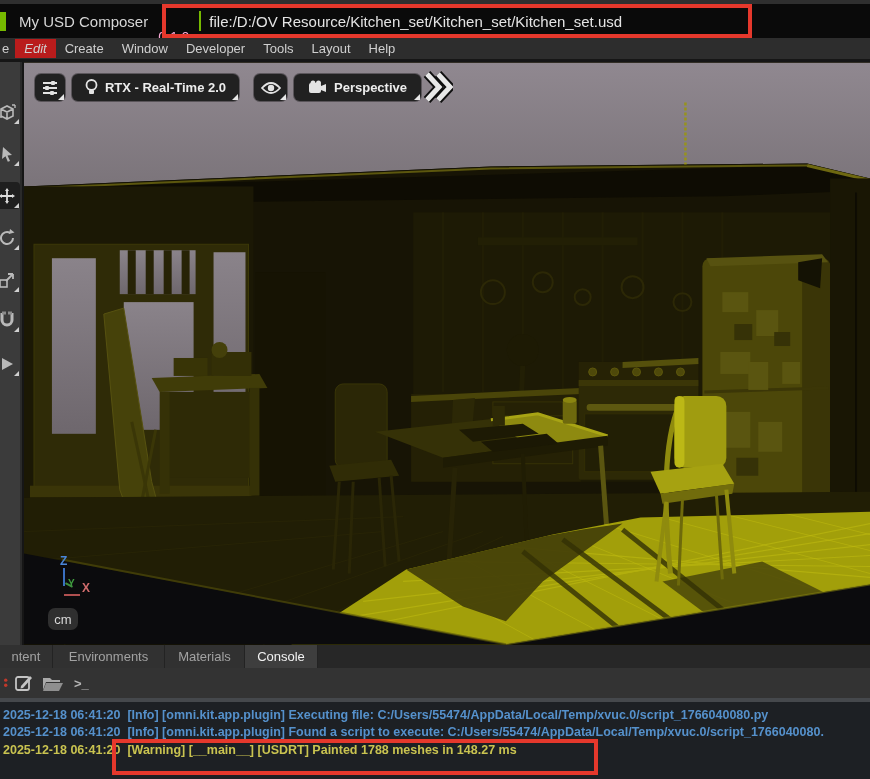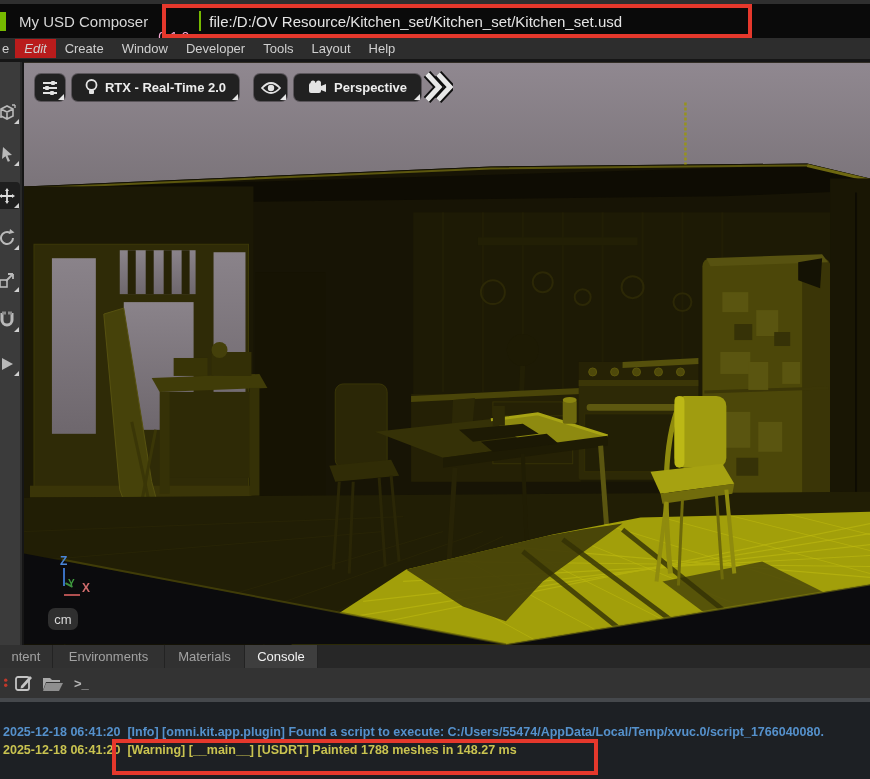--- a/index.html
+++ b/index.html
@@ -441,20 +441,21 @@
         <path d="M1,3 8,3 10,5 18,5 18,7 4,7 1,15Z" fill="#a9a9a9"></path>
         <path d="M4,8 21,8 17,16 1,16Z" fill="#8f8f8f"></path>
       </svg>
     </div>
     <span class="prompt">&gt;_</span>
   </div>
 
   <div class="console-strip"></div>
 
   <div class="console-log">
+    <div class="log-line info" style="top:6px">2025-12-18 06:41:20  [Info] [omni.kit.app.plugin] Executing file: C:/Users/55474/AppData/Local/Temp/xvuc.0/script_1766040080.py</div>
     <div class="log-line info" style="top:23px">2025-12-18 06:41:20  [Info] [omni.kit.app.plugin] Found a script to execute: C:/Users/55474/AppData/Local/Temp/xvuc.0/script_1766040080.</div>
     <div class="log-line warning" style="top:41px">2025-12-18 06:41:20  [Warning] [__main__] [USDRT] Painted 1788 meshes in 148.27 ms</div>
   </div>
 
   <div class="annotation annot-path"></div>
   <div class="annotation annot-warning"></div>
 
 </div>
 
 </body></html>

